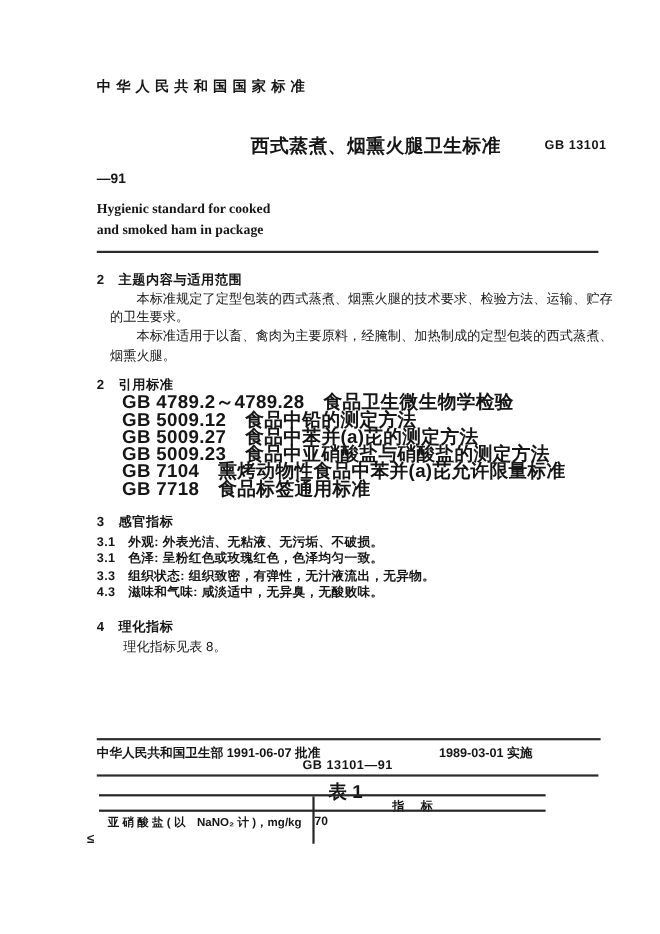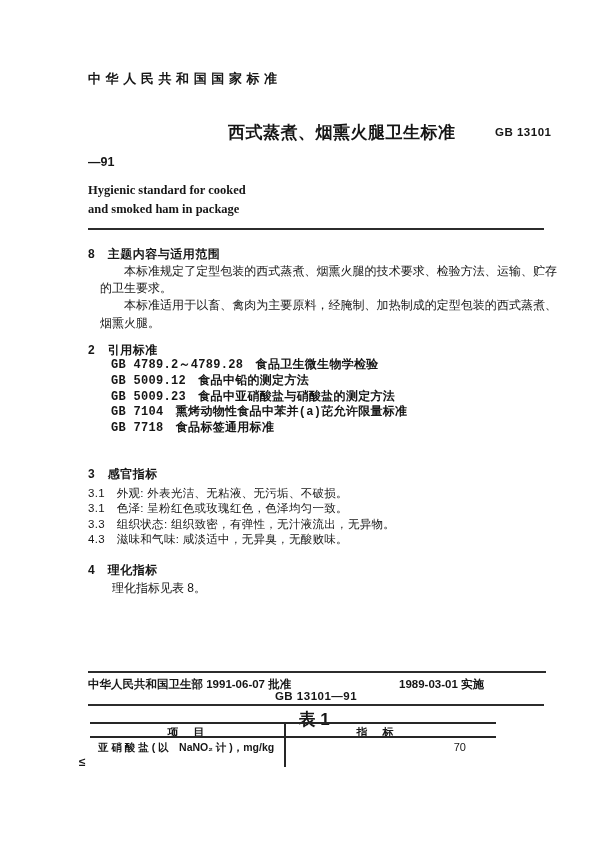--- a/index.html
+++ b/index.html
@@ -52,27 +52,26 @@
 
   .body-block {
     left: 84px; top: 263px; width: 457px;
     font-size: 12px; line-height: 17.2px; font-weight: 500;
     text-align: justify;
   }
   .body-block p { margin: 0; text-indent: 24px; }
 
   .ref-list {
     left: 95px; top: 358px;
-    font-size: 12px; line-height: 15.8px; font-weight: 600;
+    font-size: 17px; line-height: 15.8px; font-weight: 600;
     letter-spacing: 0.3px;
-    font-family: Liberation Mono, monospace;
   }
   .sense-list {
     left: 72px; top: 486px;
-    font-size: 11.5px; line-height: 15.3px; font-weight: 400;
+    font-size: 11.5px; line-height: 15.3px; font-weight: 700;
     letter-spacing: 0.3px;
   }
   .s4-para {
     left: 96px; top: 580px;
     font-size: 12px; font-weight: 500;
   }
 
   .approval { left: 72px;  top: 677px; font-size: 11.5px; font-weight: bold; }
   .impl     { left: 383px; top: 677px; font-size: 11.5px; font-weight: bold; }
   .gb-full  { left: 72px;  top: 690px; width: 456px; text-align: center;
@@ -88,50 +87,51 @@
   .th-cell { position: absolute; top: 2.5px; font-size: 11px; font-weight: bold;
              letter-spacing: 2px; text-align: center; }
   .th-item  { left: 0; width: 194px; }
   .th-value { left: 196px; width: 180px; }
   .td-item {
     position: absolute; left: 8px; top: 18.5px; width: 185px;
     font-size: 10.5px; font-weight: bold; white-space: nowrap;
   }
   .td-le { position: absolute; left: -11px; top: 33px; font-size: 12px; font-weight: bold; }
   .td-value { position: absolute; left: 196px; top: 18.5px; width: 180px;
-              text-align: right; font-size: 11px; font-weight: normal; }
+              text-align: left; font-size: 11px; font-weight: bold; }
 </style>
 </head>
 <body>
 
 <div class="page">
 
   <div class="abs hdr-label">中 华 人 民 共 和 国 国 家 标 准</div>
 
   <div class="abs doc-title">西式蒸煮、烟熏火腿卫生标准</div>
   <div class="abs std-code">GB 13101</div>
   <div class="abs std-code-year">—91</div>
 
   <div class="abs subtitle-en">
     <div>Hygienic standard for cooked</div>
     <div>and smoked ham in package</div>
   </div>
 
   <div class="rule rule-top"></div>
 
-  <div class="abs sec-heading sh1">8　主题内容与适用范围</div>
+  <div class="abs sec-heading sh1">2　主题内容与适用范围</div>
   <div class="abs body-block">
     <p>本标准规定了定型包装的西式蒸煮、烟熏火腿的技术要求、检验方法、运输、贮存的卫生要求。</p>
     <p>本标准适用于以畜、禽肉为主要原料，经腌制、加热制成的定型包装的西式蒸煮、烟熏火腿。</p>
   </div>
 
   <div class="abs sec-heading sh2">2　引用标准</div>
   <div class="abs ref-list">
     <div>GB 4789.2～4789.28　食品卫生微生物学检验</div>
     <div>GB 5009.12　食品中铅的测定方法</div>
+    <div>GB 5009.27　食品中苯并(a)芘的测定方法</div>
     <div>GB 5009.23　食品中亚硝酸盐与硝酸盐的测定方法</div>
     <div>GB 7104　熏烤动物性食品中苯并(a)芘允许限量标准</div>
     <div>GB 7718　食品标签通用标准</div>
   </div>
 
   <div class="abs sec-heading sh3">3　感官指标</div>
   <div class="abs sense-list">
     <div>3.1　外观: 外表光洁、无粘液、无污垢、不破损。</div>
     <div>3.1　色泽: 呈粉红色或玫瑰红色，色泽均匀一致。</div>
     <div>3.3　组织状态: 组织致密，有弹性，无汁液流出，无异物。</div>
@@ -144,21 +144,20 @@
   <div class="rule rule-foot1"></div>
   <div class="abs approval">中华人民共和国卫生部 1991-06-07 批准</div>
   <div class="abs impl">1989-03-01 实施</div>
   <div class="abs gb-full">GB 13101—91</div>
   <div class="rule rule-foot2"></div>
 
   <div class="abs tbl-caption">表 1</div>
 
   <div class="abs table1">
     <div class="tline tline-top"></div>
-    <div class="th-cell th-item">项　目</div>
     <div class="th-cell th-value">指　标</div>
     <div class="tline tline-mid"></div>
     <div class="tdivider"></div>
     <div class="td-item">亚 硝 酸 盐 ( 以　NaNO₂ 计 )，mg/kg</div>
     <div class="td-le">≤</div>
     <div class="td-value">70</div>
   </div>
 
 </div>
 

